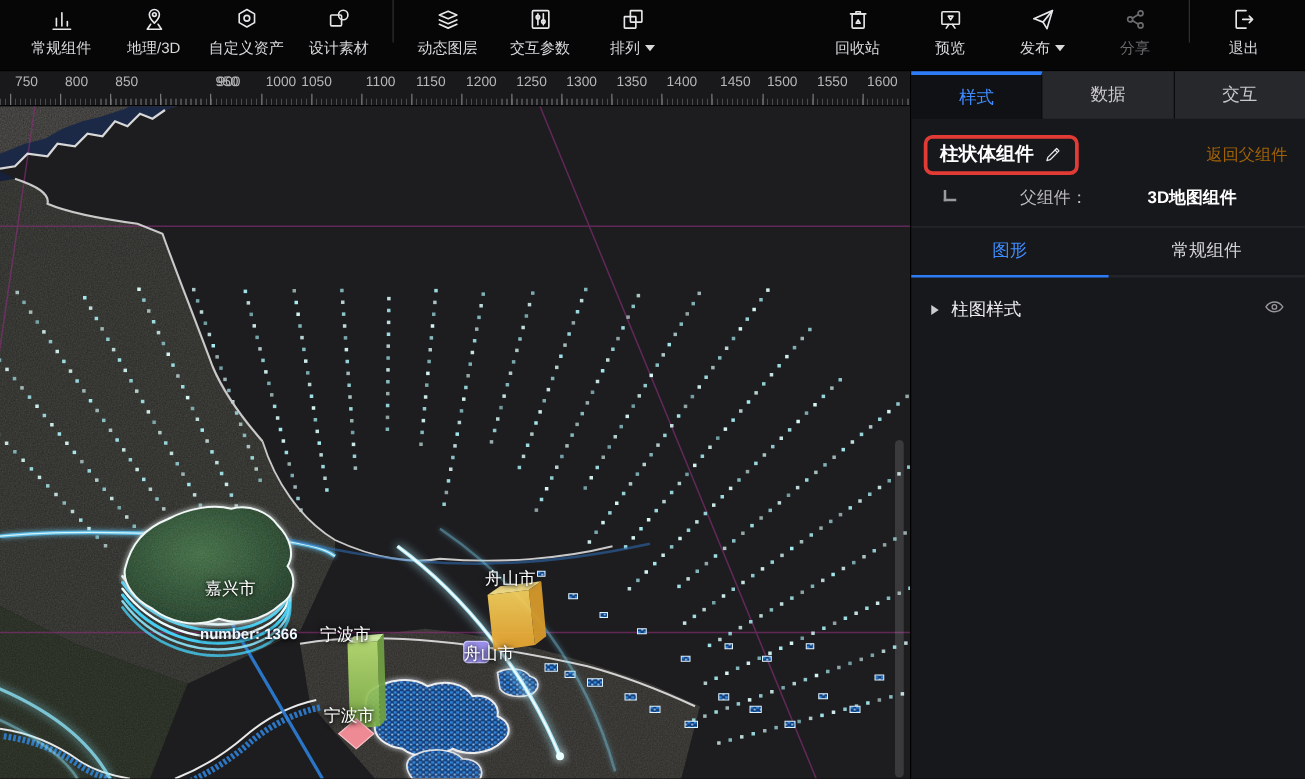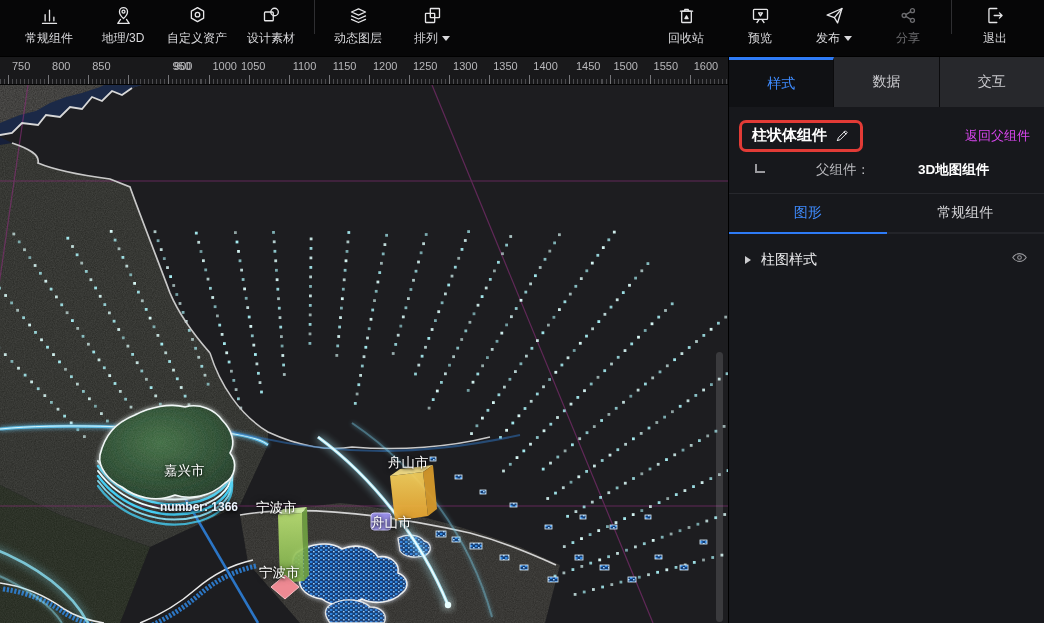--- a/index.html
+++ b/index.html
@@ -37,32 +37,32 @@
   .canvas svg.scene { position:absolute; left:0; top:0; }
   .lbl { position:absolute; color:#fff; font-size:13.5px; white-space:nowrap;
          text-shadow:0 1px 3px rgba(0,0,0,.95), 0 0 6px rgba(0,0,0,.7); }
   .lbl.sub { font-size:12px; font-weight:700; color:#eef6ff; }
   .vscroll { position:absolute; left:716px; top:267px; width:7px; height:270px;
              background:rgba(210,210,215,.16); border-radius:4px; }
 
   
   .panel { position:absolute; left:728px; top:57px; width:316px; height:566px;
            background:#17181c; border-left:1px solid #000; color:#e4e4e7; }
-  .p-tabs { display:flex; height:50px; }
+  .p-tabs { display:flex; height:38px; }
   .p-tab { flex:1; display:flex; align-items:center; justify-content:center; font-size:14px;
            background:#27282c; color:#c9c9cd; border-right:1px solid #0b0b0d; cursor:pointer; }
   .p-tab:last-child { border-right:none; }
   .p-tab.active { background:#101114; color:#3f8cff; border-top:3px solid #2e7bf6; }
   .name-row { display:flex; align-items:center; justify-content:space-between; margin:13px 14px 0 10px; }
   .name-box { display:inline-flex; align-items:center; gap:8px; border:3px solid #e23b36;
               border-radius:7px; padding:3px 10px 4px 10px; }
   .name-box .cmp-name { font-size:15px; font-weight:700; color:#fff; }
   .name-box svg { width:15px; height:15px; stroke:#e8e8ea; fill:none; stroke-width:1.6;
                   stroke-linecap:round; stroke-linejoin:round; }
-  .back-link { font-size:13px; color:#d946ef; cursor:pointer; }
+  .back-link { font-size:13px; color:#a16207; cursor:pointer; }
   .parent-row { display:flex; align-items:center; margin:9px 0 0 26px; font-size:13.5px;gap:42px; }
   .tree-elbow { width:10px; height:9px; border-left:2px solid #9a9a9e; border-bottom:2px solid #9a9a9e;
                 margin:-4px 9px 0 0; }
   .parent-prefix { color:#bcbcc0; margin-right:6px; }
   .parent-name { color:#fff; font-weight:700; }
   .p-divider { height:1px; background:#27282d; margin-top:14px; }
   .sub-tabs { display:flex; height:40px; }
   .sub-tab { flex:1; display:flex; align-items:center; justify-content:center; font-size:14px;
              color:#d5d5d8; border-bottom:2px solid #232429; cursor:pointer; }
   .sub-tab.active { color:#3f8cff; border-bottom:2px solid #2e7bf6; }
@@ -109,20 +109,29 @@
 
     <div class="tb-divider"></div>
 
     <div class="tb-item">
       <svg viewBox="0 0 24 24">
         <path d="M4 8l8-3.5L20 8l-8 3.5z"></path>
           <path d="M4 12.5l8 3.5 8-3.5"></path>
           <path d="M4 16.5l8 3.5 8-3.5"></path>
         </svg>
       <span class="tb-label">动态图层</span>
+    </div>
+    <div class="tb-item">
+      <svg viewBox="0 0 24 24">
+        <rect x="4.5" y="4" width="15" height="16" rx="1"></rect>
+        <path d="M9.5 7v10M14.5 7v10"></path>
+          <circle cx="9.5" cy="10" r="1.6"></circle>
+          <circle cx="14.5" cy="14" r="1.6"></circle>
+        </svg>
+      <span class="tb-label">交互参数</span>
     </div>
     <div class="tb-item">
       <svg viewBox="0 0 24 24">
         <rect x="9.5" y="4" width="10.5" height="10.5" rx="0.5"></rect>
           <rect x="4" y="9.5" width="10.5" height="10.5" rx="0.5"></rect>
         </svg>
       <span class="tb-label">
         <span>排列</span>
         <span class="caret-down"></span>
       </span>

